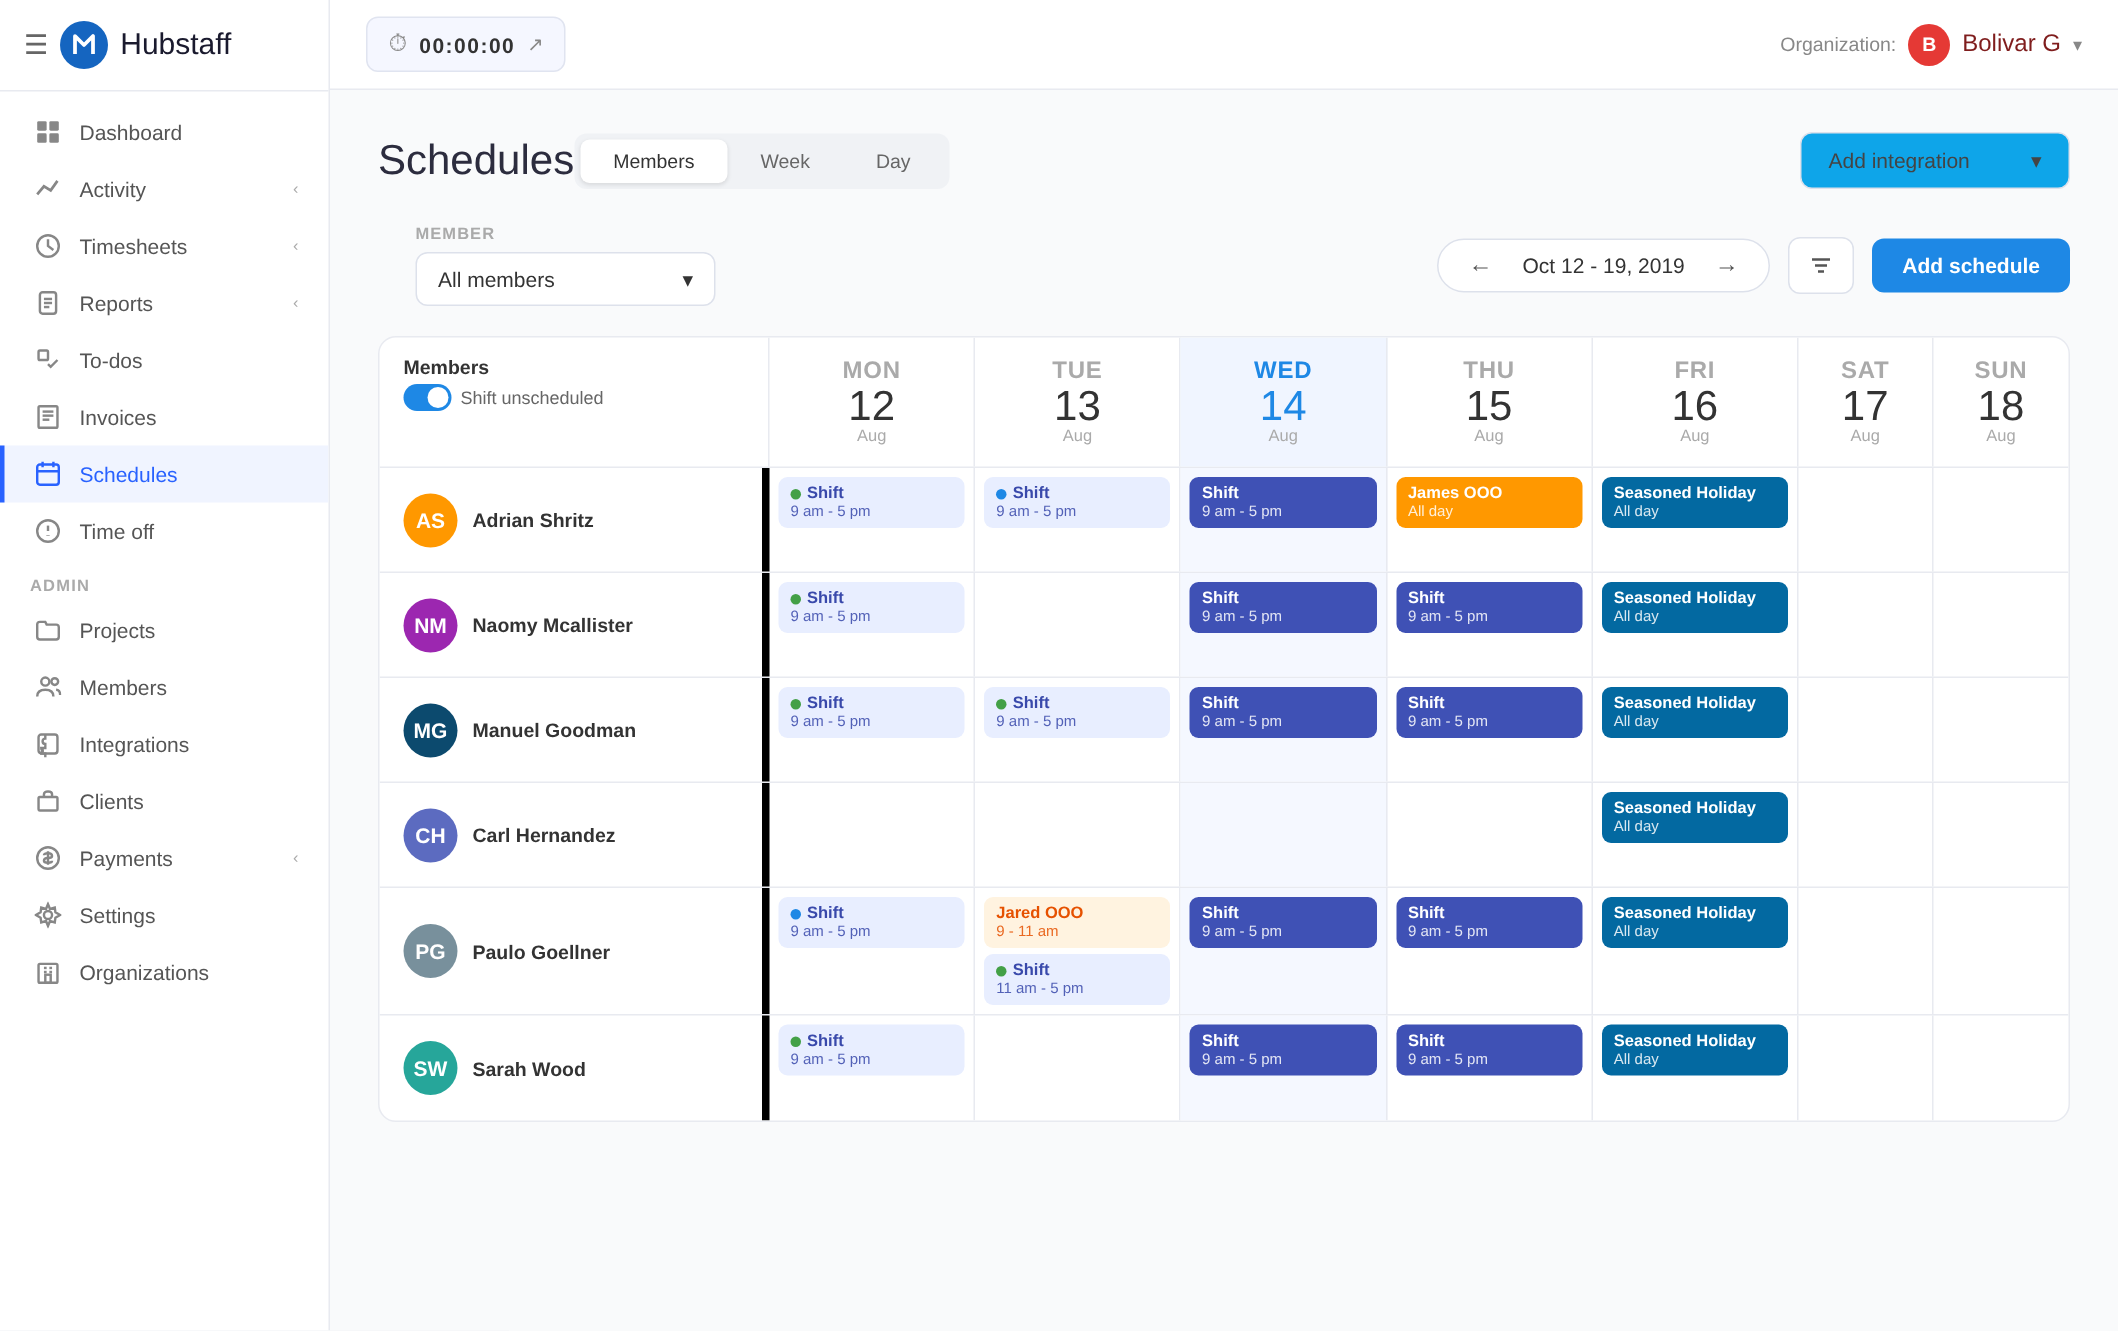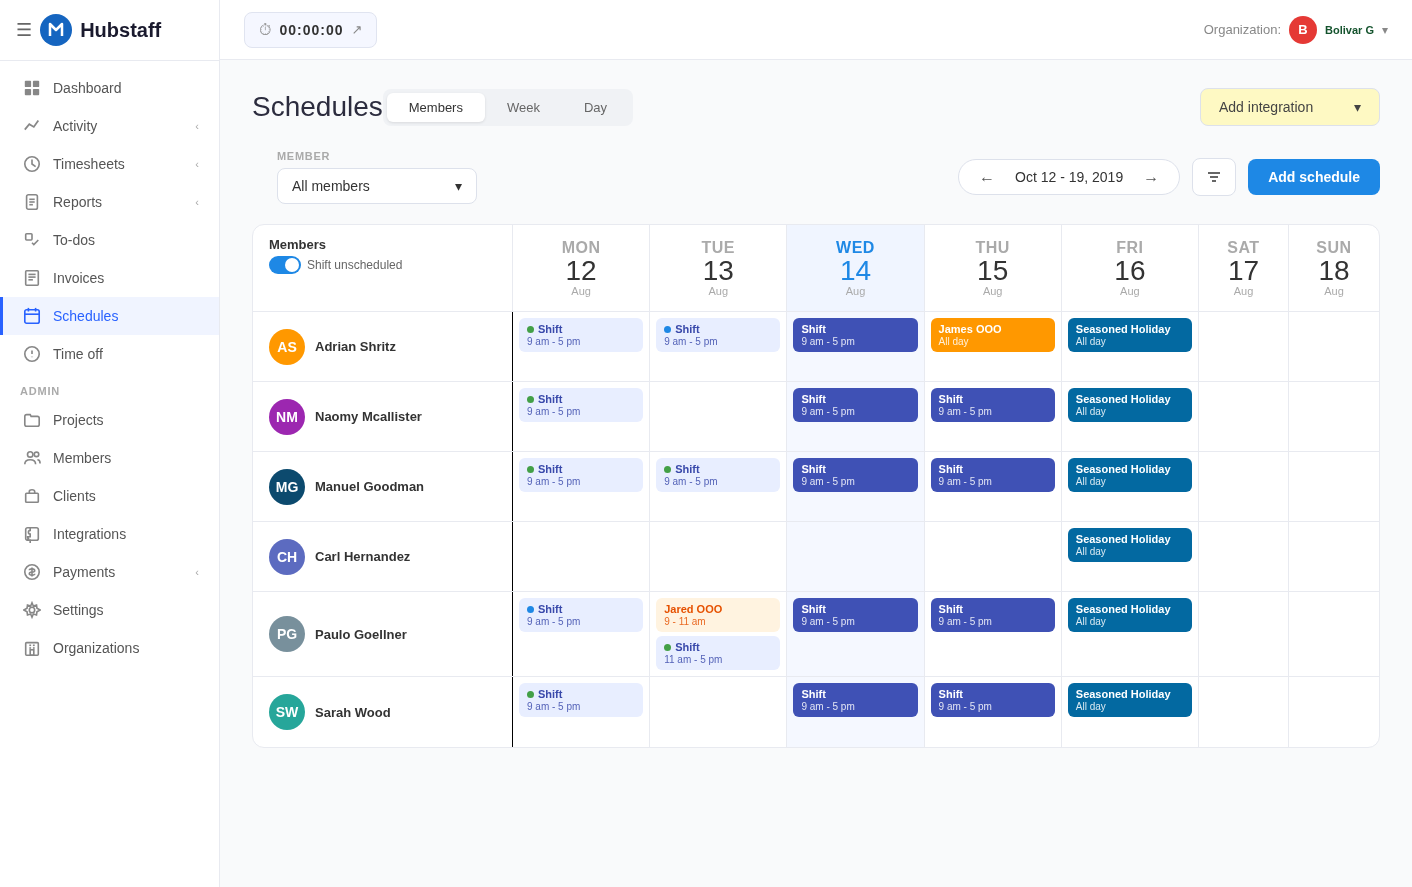--- a/index.html
+++ b/index.html
@@ -3,52 +3,52 @@
   <meta charset="utf-8">
   <style>
     * { box-sizing: border-box; margin: 0; padding: 0; }
     body { font-family: -apple-system, BlinkMacSystemFont, 'Segoe UI', sans-serif; background: #f0f2f5; display: flex; height: 887px; width: 1412px; overflow: hidden; }
 
     
     .sidebar { width: 220px; background: #fff; border-right: 1px solid #e8eaf0; display: flex; flex-direction: column; padding: 0; flex-shrink: 0; }
     .sidebar-header { display: flex; align-items: center; padding: 14px 16px; border-bottom: 1px solid #e8eaf0; gap: 8px; }
     .hamburger { font-size: 18px; color: #666; cursor: pointer; }
     .logo-icon { width: 32px; height: 32px; }
-    .logo-text { font-size: 20px; font-weight: 700; color: #1a1a2e; text-align: right; }
+    .logo-text { font-size: 20px; font-weight: 400; color: #1a1a2e; text-align: right; }
     .sidebar-nav { flex: 1; padding: 8px 0; overflow-y: auto; }
     .nav-item { display: flex; align-items: center; padding: 10px 20px; cursor: pointer; color: #555; font-size: 14px; gap: 12px; position: relative; border-left: 3px solid transparent; }
     .nav-item.active { background: #f0f4ff; color: #2962ff; border-left: 3px solid #2962ff; }
     .nav-item .nav-icon { width: 18px; height: 18px; opacity: 0.7; flex-shrink: 0; }
     .nav-item.active .nav-icon { opacity: 1; }
     .nav-item .arrow { margin-left: auto; font-size: 11px; color: #aaa; }
     .nav-section-label { font-size: 11px; font-weight: 600; color: #aaa; padding: 12px 20px 4px; text-transform: uppercase; letter-spacing: 0.8px; }
 
     
     .main { flex: 1; display: flex; flex-direction: column; overflow: hidden; background: #f9fafb; }
 
     
     .topbar { background: #fff; border-bottom: 1px solid #e8eaf0; padding: 0 24px; height: 60px; display: flex; align-items: center; gap: 16px; }
     .timer-widget { display: flex; align-items: center; gap: 8px; background: #f5f7ff; border: 1px solid #e0e4f0; border-radius: 8px; padding: 8px 14px; cursor: pointer; }
     .timer-icon { color: #888; font-size: 16px; }
     .timer-value { font-size: 14px; font-weight: 600; color: #333; letter-spacing: 1px; }
     .timer-expand { color: #888; font-size: 13px; }
     .topbar-right { margin-left: auto; display: flex; align-items: center; gap: 8px; }
     .org-label { font-size: 13px; color: #888; }
     .org-avatar { width: 28px; height: 28px; background: #e53935; border-radius: 50%; display: flex; align-items: center; justify-content: center; color: #fff; font-size: 13px; font-weight: 700; }
-    .org-name { font-size: 11px; font-weight: 700; color: #14532d; }
+    .org-name { font-size: 16px; font-weight: 400; color: #7f1d1d; }
     .org-chevron { color: #888; font-size: 12px; }
 
     
     .content { flex: 1; padding: 28px 32px; overflow-y: auto; }
     .page-header { display: flex; align-items: center; justify-content: space-between; margin-bottom: 24px; }
     .page-title { font-size: 28px; font-weight: 300; color: #2c2c3e; }
     .page-header-center { display: flex; gap: 0; background: #f0f2f5; border-radius: 8px; padding: 4px; }
     .tab-btn { padding: 7px 22px; border-radius: 6px; font-size: 13px; font-weight: 500; cursor: pointer; border: none; background: transparent; color: #666; }
     .tab-btn.active { background: #fff; color: #333; box-shadow: 0 1px 3px rgba(0,0,0,0.1); }
-    .add-integration-btn { display: flex; align-items: center; gap: 8px; padding: 10px 18px; background: #fef9c3; border: 1px solid #dde1eb; border-radius: 8px; font-size: 14px; color: #444; cursor: pointer; min-width: 180px; justify-content: space-between; }
+    .add-integration-btn { display: flex; align-items: center; gap: 8px; padding: 10px 18px; background: #0ea5e9; border: 1px solid #dde1eb; border-radius: 8px; font-size: 14px; color: #444; cursor: pointer; min-width: 180px; justify-content: space-between; }
 
     
     .controls-row { display: flex; align-items: center; margin-bottom: 20px; }
     .member-filter { position: relative; margin-left: 25px; }
     .member-filter label { display: block; font-size: 11px; font-weight: 600; color: #aaa; margin-bottom: 6px; text-transform: uppercase; letter-spacing: 0.7px; }
     .member-select { display: flex; align-items: center; justify-content: space-between; padding: 9px 14px; background: #fff; border: 1px solid #dde1eb; border-radius: 8px; font-size: 14px; color: #333; cursor: pointer; min-width: 200px; gap: 20px; }
     .controls-right { margin-left: auto; display: flex; align-items: center; gap: 12px; }
     .date-nav { display: flex; align-items: center; background: #fff; border: 1px solid #dde1eb; border-radius: 20px; padding: 8px 16px; gap: 16px; }
     .date-nav-arrow { background: none; border: none; cursor: pointer; color: #555; font-size: 16px; padding: 0 4px; }
     .date-range { font-size: 14px; font-weight: 500; color: #333; }
@@ -68,21 +68,21 @@
     .day-num { font-size: 28px; font-weight: 300; color: #333; line-height: 1; }
     .day-num.today { color: #1e88e5; font-weight: 500; }
     .day-name { font-size: 16px; font-weight: 600; color: #aaa; text-transform: uppercase; letter-spacing: 0.5px; }
     .day-aug { font-size: 11px; color: #aaa; }
     .today-col { background: #f0f5ff; }
 
     
     .grid-body { }
     .grid-row { display: grid; grid-template-columns: 260px 1fr 1fr 1fr 1fr 1fr 90px 90px; border-bottom: 1px solid #e8eaf0; min-height: 70px; }
     .grid-row:last-child { border-bottom: none; }
-    .member-cell { display: flex; align-items: center; gap: 10px; padding: 12px 16px; border-right: 1px solid #000000; }
+    .member-cell { display: flex; align-items: center; gap: 10px; padding: 12px 16px; border-right: 5px solid #000000; }
     .member-avatar { width: 36px; height: 36px; border-radius: 50%; flex-shrink: 0; object-fit: cover; display: flex; align-items: center; justify-content: center; font-size: 14px; font-weight: 700; color: #fff; }
     .member-name { font-size: 13px; font-weight: 600; color: #333; }
     .day-cell { padding: 6px 6px; border-right: 1px solid #e8eaf0; display: flex; flex-direction: column; gap: 4px; align-items: stretch; }
     .day-cell:last-child { border-right: none; }
     .day-cell.today-col { background: #f5f8ff; }
 
     
     .shift-card { border-radius: 6px; padding: 5px 8px; font-size: 11px; cursor: pointer; }
     .shift-card.blue { background: #e8eeff; color: #3949ab; }
     .shift-card.orange { background: #fff3e0; color: #e65100; }
@@ -185,31 +185,31 @@
       <svg class="nav-icon" viewBox="0 0 20 20" fill="none" stroke="currentColor" stroke-width="1.8">
           <circle cx="8" cy="6" r="3"></circle>
           <path d="M2 17 Q2 12 8 12 Q14 12 14 17"></path>
           <circle cx="15" cy="6" r="2.5"></circle>
           <path d="M16 12 Q19 12 19 16"></path>
         </svg>
       <span>Members</span>
     </div>
     <div class="nav-item">
       <svg class="nav-icon" viewBox="0 0 20 20" fill="none" stroke="currentColor" stroke-width="1.8">
+          <path d="M8 3 L8 6 Q6 6 6 8 Q6 10 8 10 L8 13 L5 13 Q5 15 7 15 Q5 15 5 17 L8 17 L8 20"></path>
+          <rect x="3" y="3" width="14" height="14" rx="2"></rect>
+        </svg>
+      <span>Integrations</span>
+    </div>
+    <div class="nav-item">
+      <svg class="nav-icon" viewBox="0 0 20 20" fill="none" stroke="currentColor" stroke-width="1.8">
           <rect x="3" y="7" width="14" height="10" rx="1"></rect>
           <path d="M7 7 L7 5 Q7 3 10 3 Q13 3 13 5 L13 7"></path>
         </svg>
       <span>Clients</span>
-    </div>
-    <div class="nav-item">
-      <svg class="nav-icon" viewBox="0 0 20 20" fill="none" stroke="currentColor" stroke-width="1.8">
-          <path d="M8 3 L8 6 Q6 6 6 8 Q6 10 8 10 L8 13 L5 13 Q5 15 7 15 Q5 15 5 17 L8 17 L8 20"></path>
-          <rect x="3" y="3" width="14" height="14" rx="2"></rect>
-        </svg>
-      <span>Integrations</span>
     </div>
     <div class="nav-item">
       <svg class="nav-icon" viewBox="0 0 20 20" fill="none" stroke="currentColor" stroke-width="1.8">
           <circle cx="10" cy="10" r="8"></circle>
           <line x1="10" y1="5" x2="10" y2="15"></line>
           <path d="M7 8 Q7 6.5 10 6.5 Q13 6.5 13 8.5 Q13 10 10 10 Q7 10 7 12 Q7 13.5 10 13.5 Q13 13.5 13 12"></path>
         </svg>
       <span>Payments</span>
       <span class="arrow">‹</span>
     </div>

